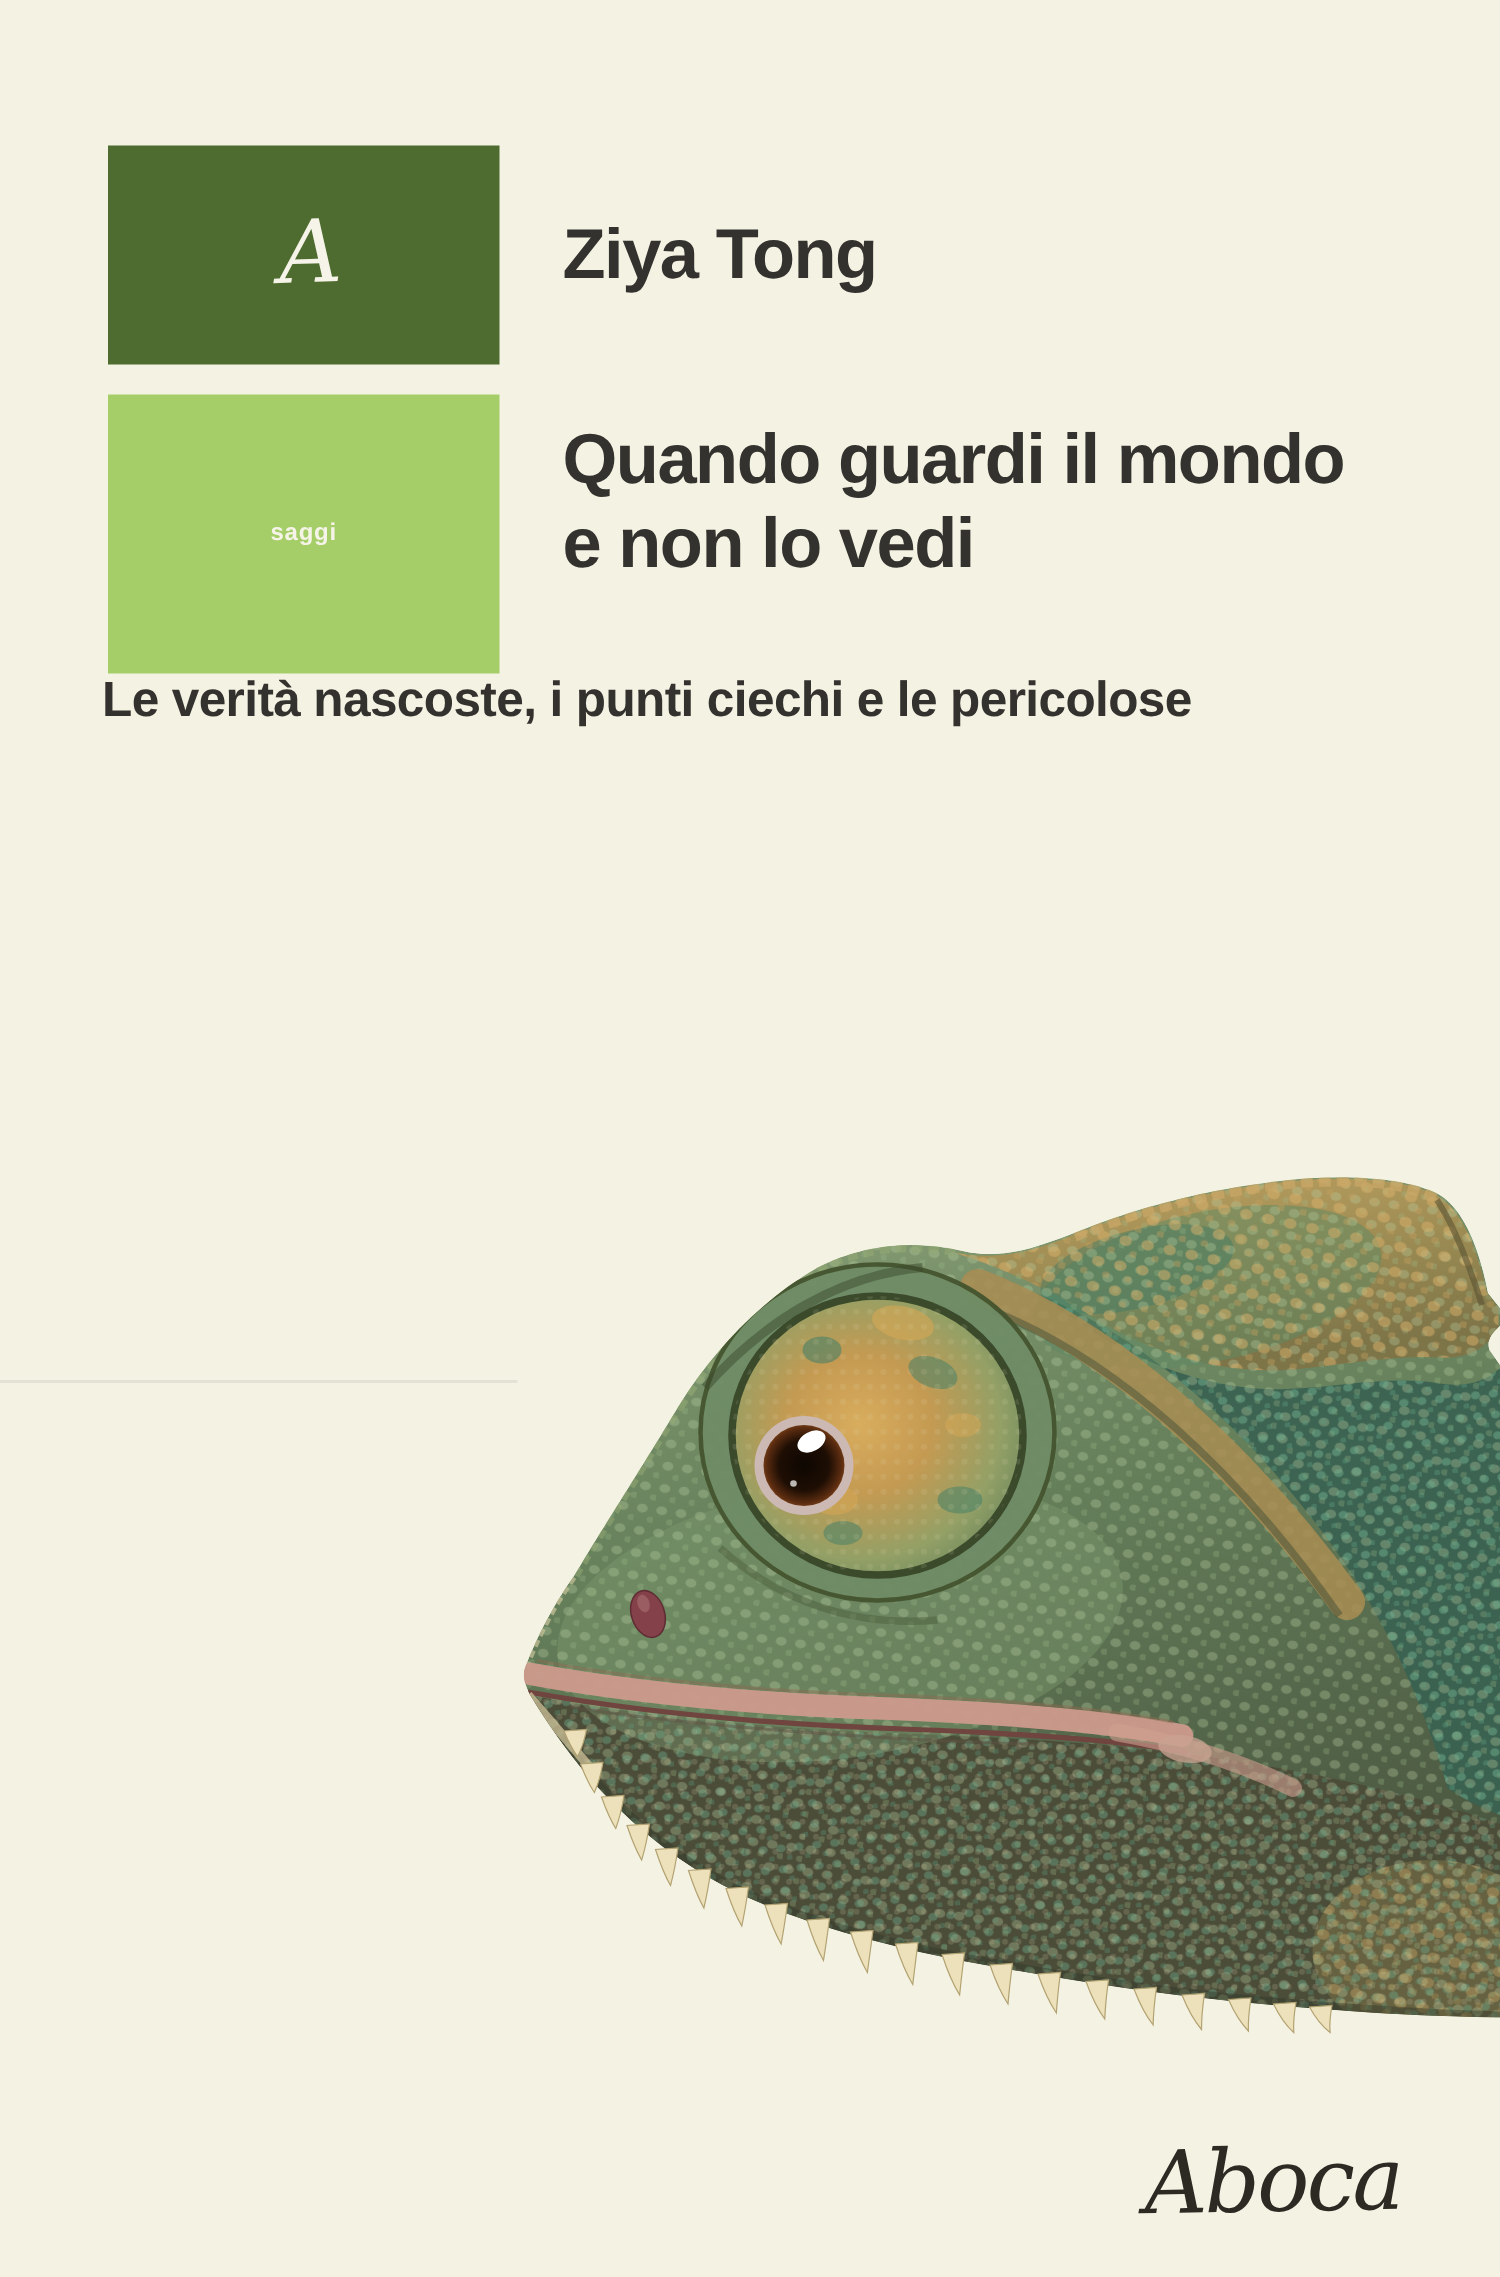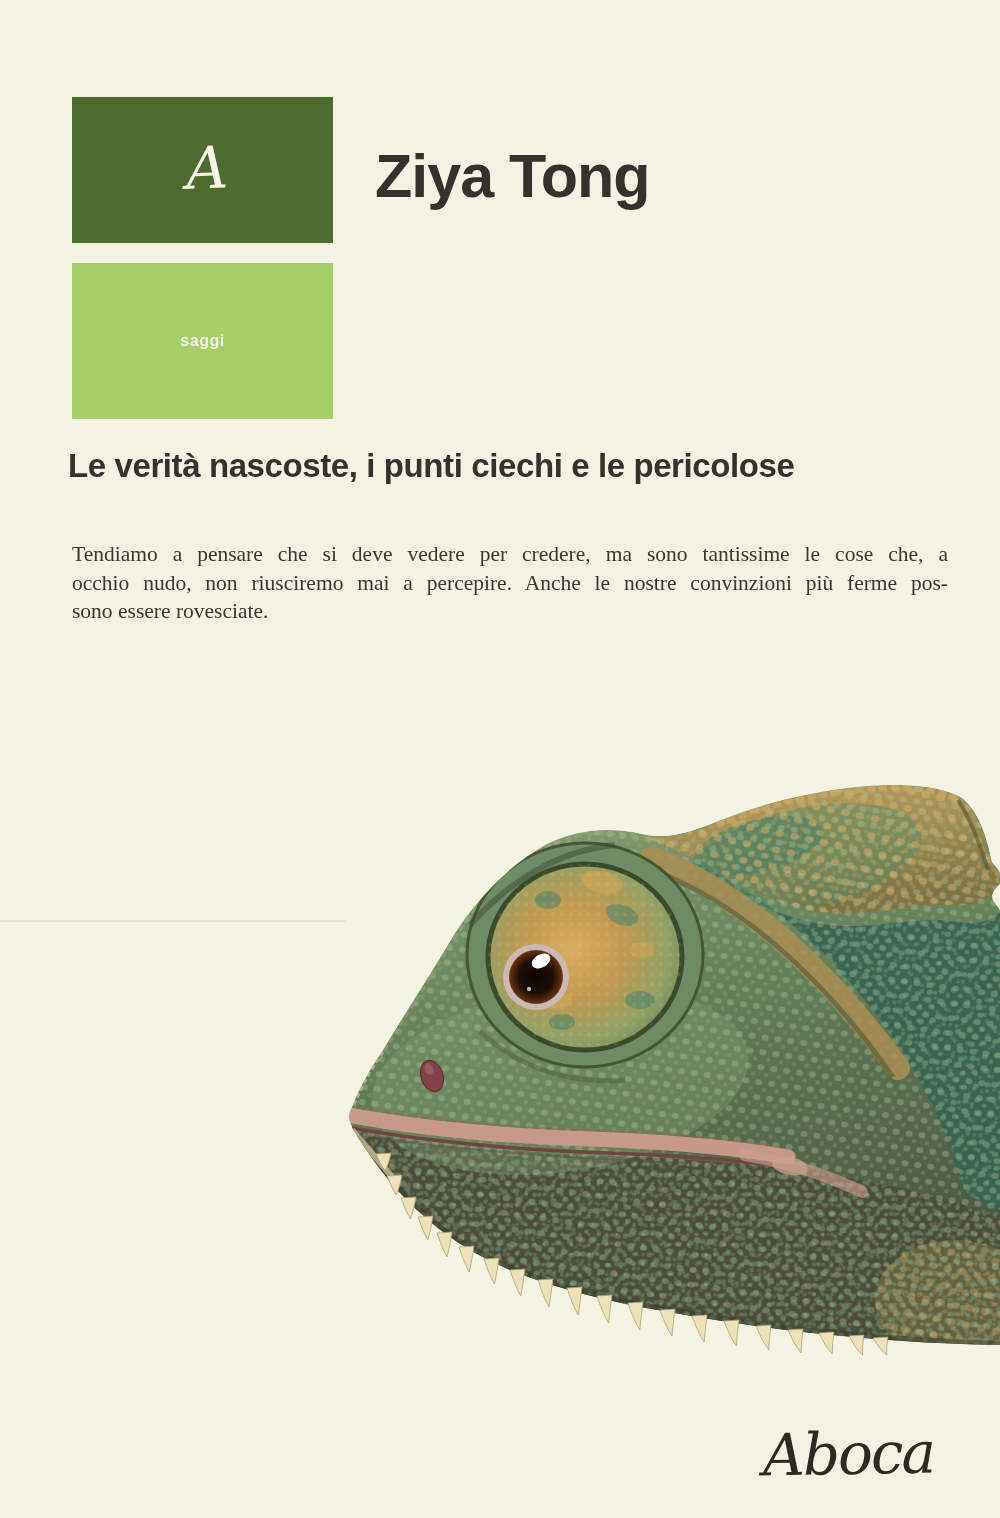--- a/index.html
+++ b/index.html
@@ -5,31 +5,31 @@
   html,body{margin:0;padding:0;background:#888;}
   .cover{
     position:relative;width:1000px;height:1518px;margin:0 auto;
     background:var(--background,#f4f2e3);
     overflow:hidden;
     font-family:"Liberation Sans",sans-serif;
   }
   .illu{position:absolute;left:0;top:0;width:1000px;height:1518px;}
   .brand-box{position:absolute;left:72px;width:261px;display:flex;align-items:center;justify-content:center;}
   .box-dark{top:97px;height:146px;background:var(--brand-dark-green,#4e6c30);}
-  .box-light{top:263px;height:156px;background:var(--brand-light-green,#a5ce69);}
+  .box-light{top:263px;height:186px;background:var(--brand-light-green,#a5ce69);}
   .monogram{
     font-family:"DejaVu Serif",serif;font-style:italic;font-weight:400;
     font-size:58px;color:#f6f4e8;line-height:1;transform:translate(4px,-2px) rotate(-2deg);
   }
   .series-label{
     font-size:16px;font-weight:700;color:#f6f4e8;letter-spacing:.5px;
   }
   .author{
     position:absolute;left:375px;top:141px;
-    font-size:61px;font-weight:700;color:var(--text-dark,#33322e);
+    font-size:47px;font-weight:700;color:var(--text-dark,#33322e);
     letter-spacing:-1px;white-space:nowrap;
   }
   .title{position:absolute;left:375px;top:278px;}
   .title-line{
     font-size:47px;font-weight:700;color:var(--text-dark,#33322e);
     letter-spacing:-1px;line-height:56px;white-space:nowrap;
   }
   .subtitle{position:absolute;left:68px;top:445px;}
   .subtitle-line{
     font-size:33px;font-weight:700;color:var(--text-dark,#33322e);
@@ -208,25 +208,24 @@
 
   <div class="brand-box box-dark">
     <span class="monogram">A</span>
   </div>
   <div class="brand-box box-light">
     <span class="series-label">saggi</span>
   </div>
 
   <div class="author">Ziya Tong</div>
 
+  <div class="title">
+    <div class="title-line">Quando guardi il mondo</div>
+    <div class="title-line">e non lo vedi</div>
+  </div>
 
   <div class="subtitle">
     <div class="subtitle-line">Le verità nascoste, i punti ciechi e le pericolose</div>
   </div>
 
-  <div class="description">
-    <div class="desc-line">Tendiamo a pensare che si deve vedere per credere, ma sono tantissime le cose che, a</div>
-    <div class="desc-line">occhio nudo, non riusciremo mai a percepire. Anche le nostre convinzioni più ferme pos-</div>
-    <div class="desc-line">sono essere rovesciate.</div>
-  </div>
 
   <div class="publisher-logo">Aboca</div>
 </div>
 
 </body></html>

